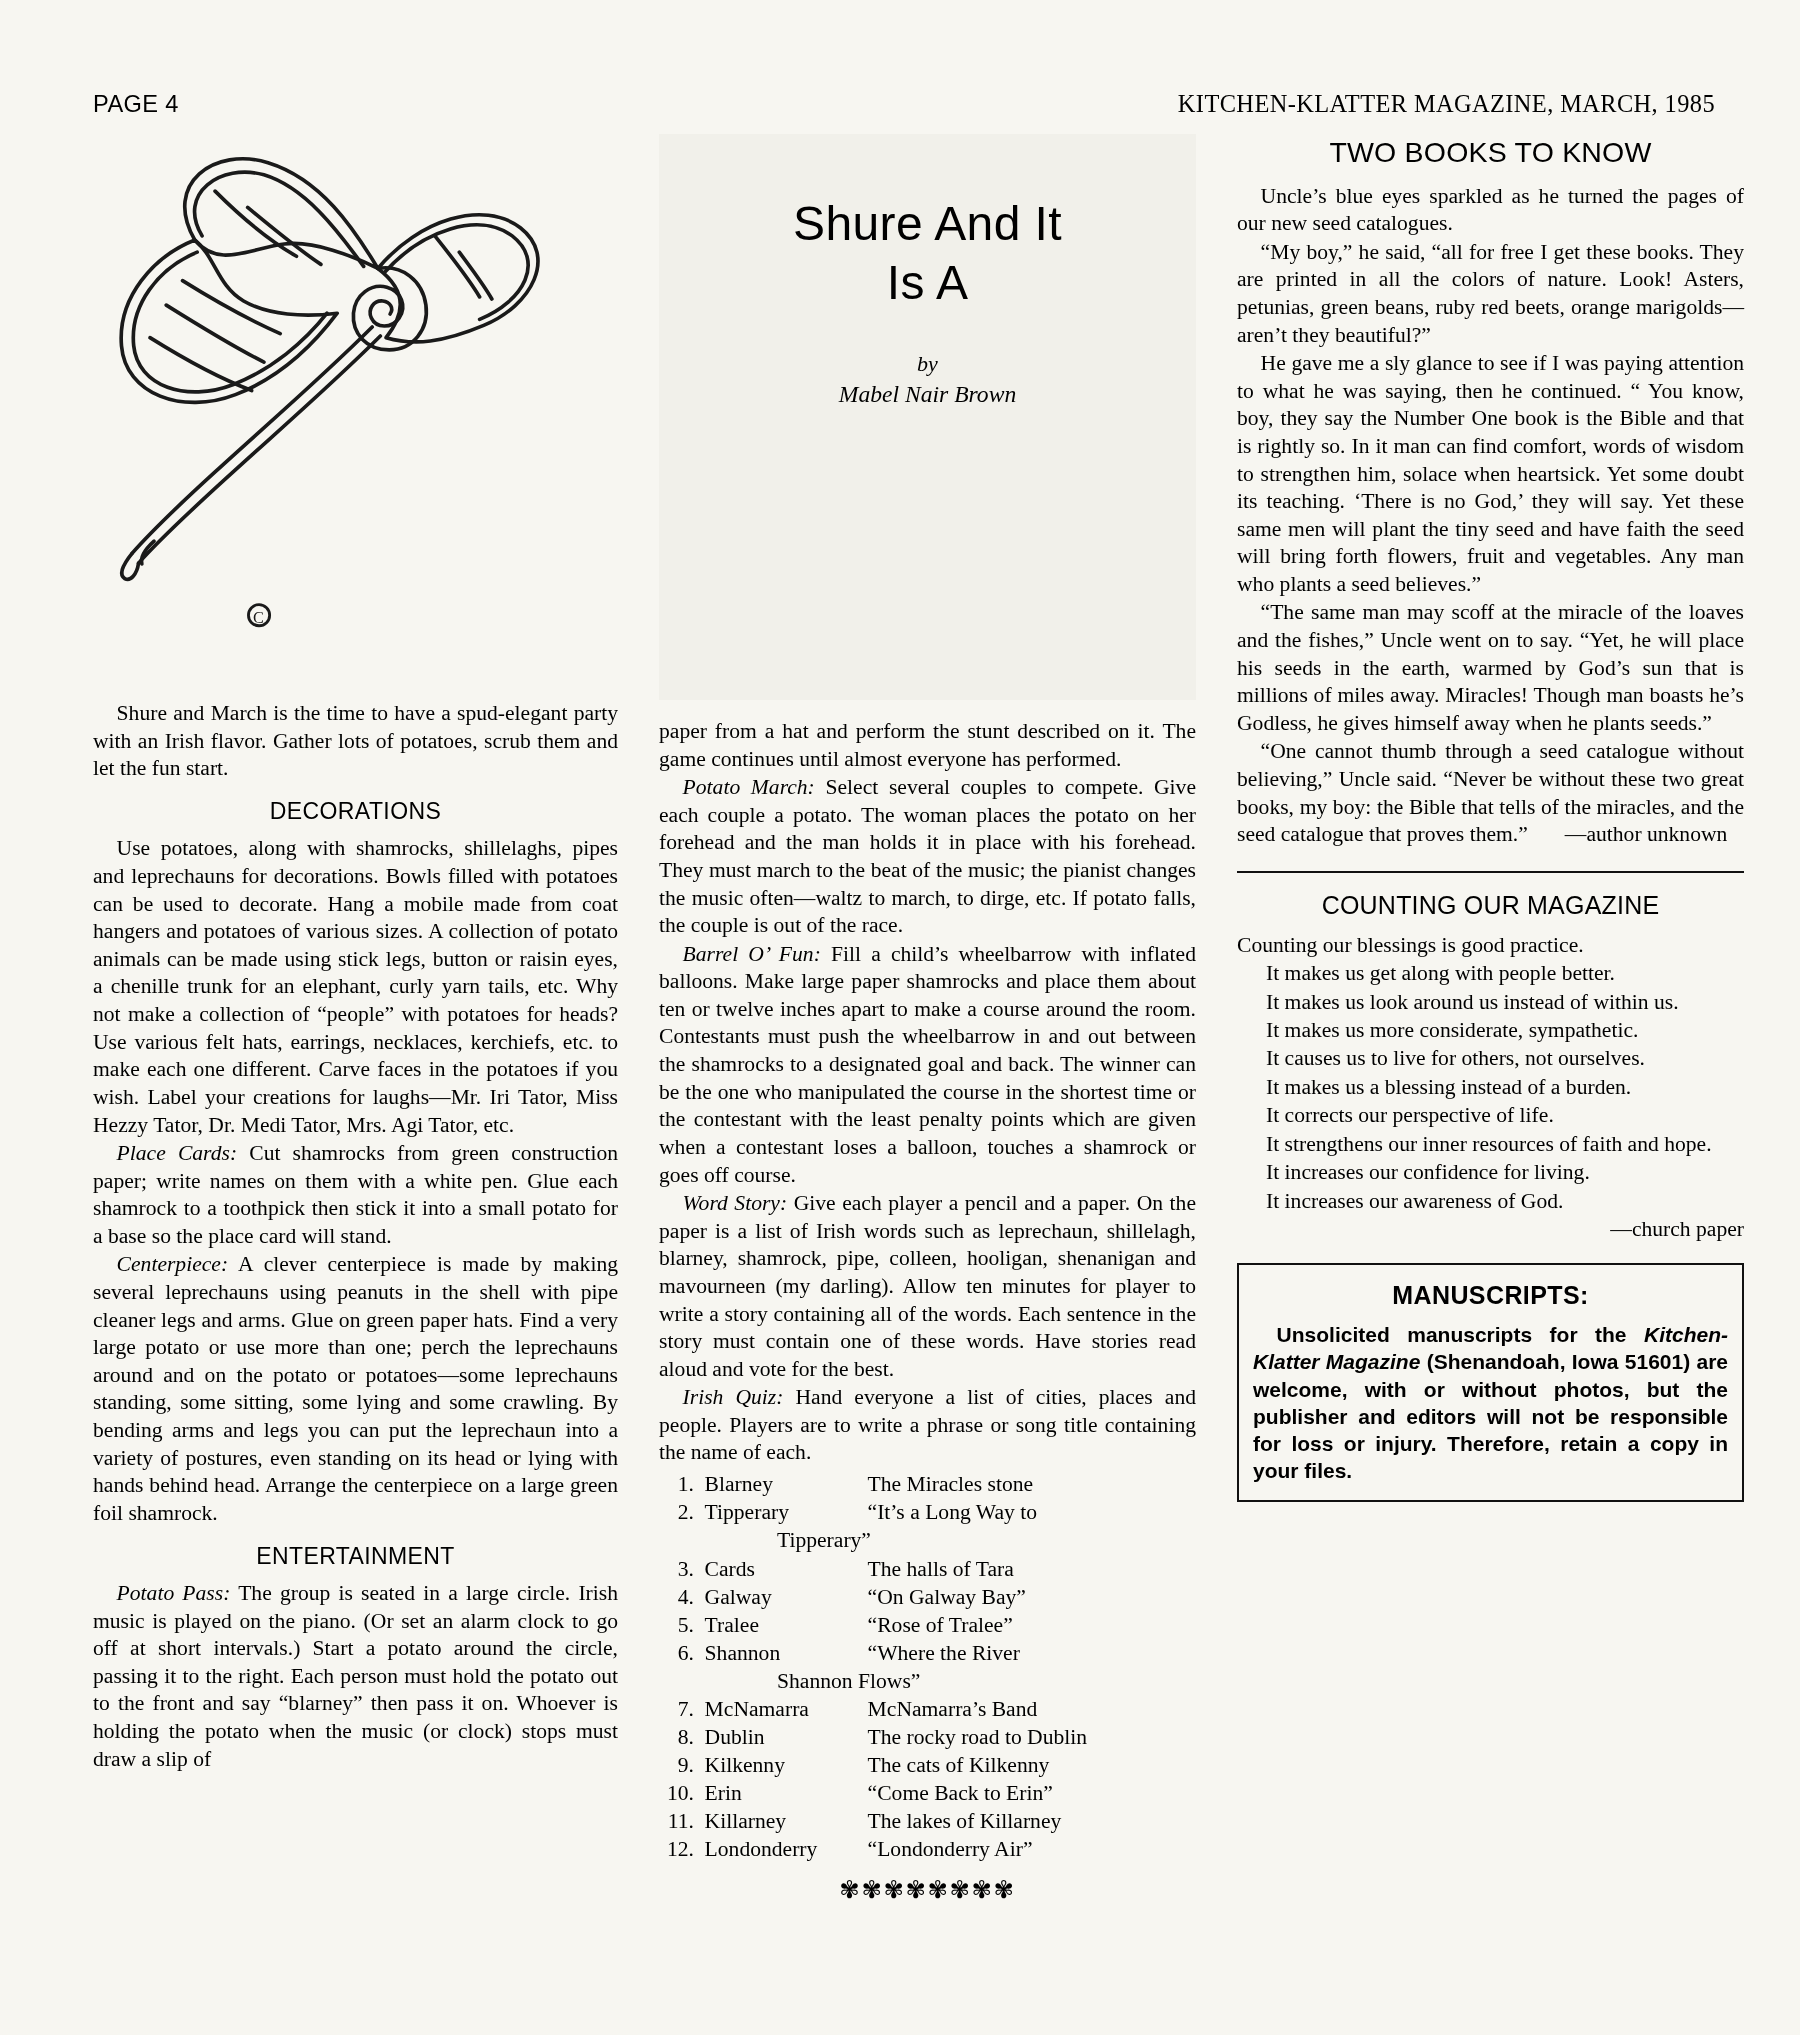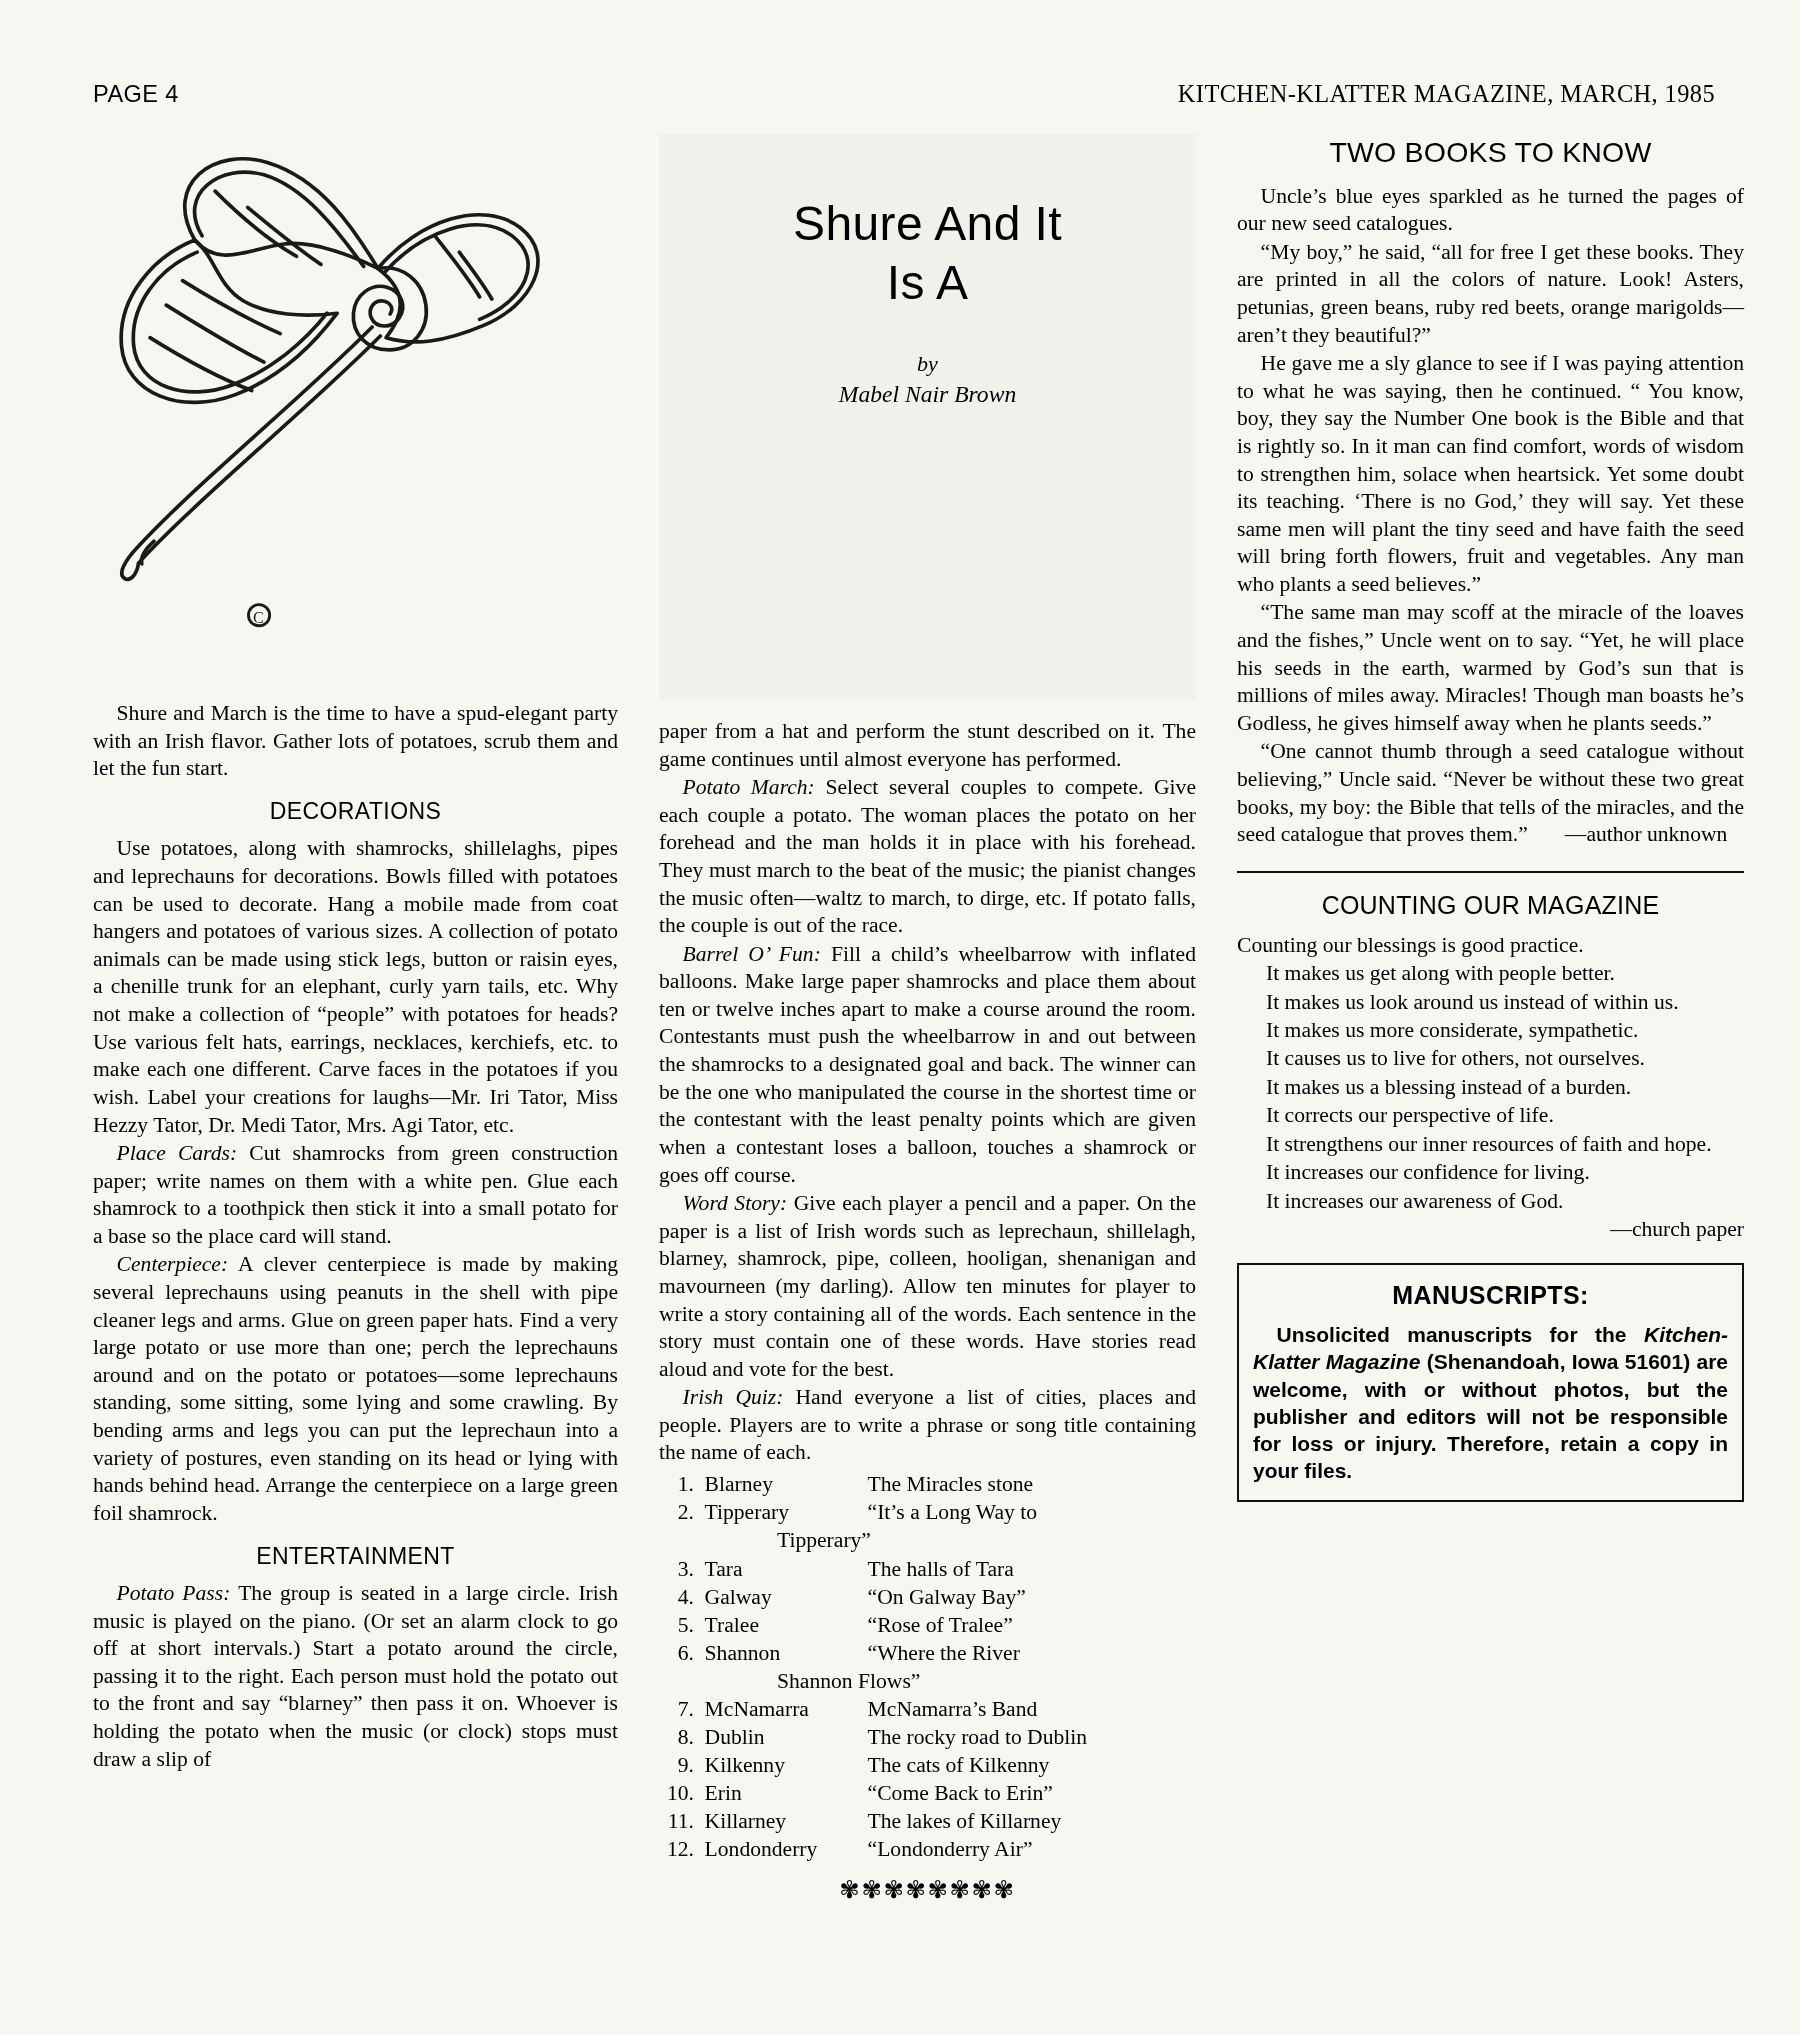--- a/index.html
+++ b/index.html
@@ -18,21 +18,21 @@
   .page {
     position: absolute;
     top: 0; left: 0;
     width: 1800px;
     height: 2591px;
     background: #f7f6f1;
   }
   
   .masthead {
     position: absolute;
-    top: 80px;
+    top: 90px;
     left: 93px;
     right: 85px;
     display: flex;
     justify-content: space-between;
     align-items: baseline;
     font-size: 25px;
     letter-spacing: 0.4px;
   }
   .masthead .left { font-family: "Liberation Sans", sans-serif; font-size: 23.6px; }
   .masthead .right { font-family: "Liberation Serif", serif; font-size: 24.4px; }
@@ -289,21 +289,21 @@
         <li>
             <span class="num">2.</span>
             <span class="place">Tipperary</span>
             <span class="ans">“It’s a Long Way to</span>
           </li>
         <li class="cont2">
             <span>Tipperary”</span>
           </li>
         <li>
             <span class="num">3.</span>
-            <span class="place">Tara</span>
+            <span class="place">Cards</span>
             <span class="ans">The halls of Tara</span>
           </li>
         <li>
             <span class="num">4.</span>
             <span class="place">Galway</span>
             <span class="ans">“On Galway Bay”</span>
           </li>
         <li>
             <span class="num">5.</span>
             <span class="place">Tralee</span>

